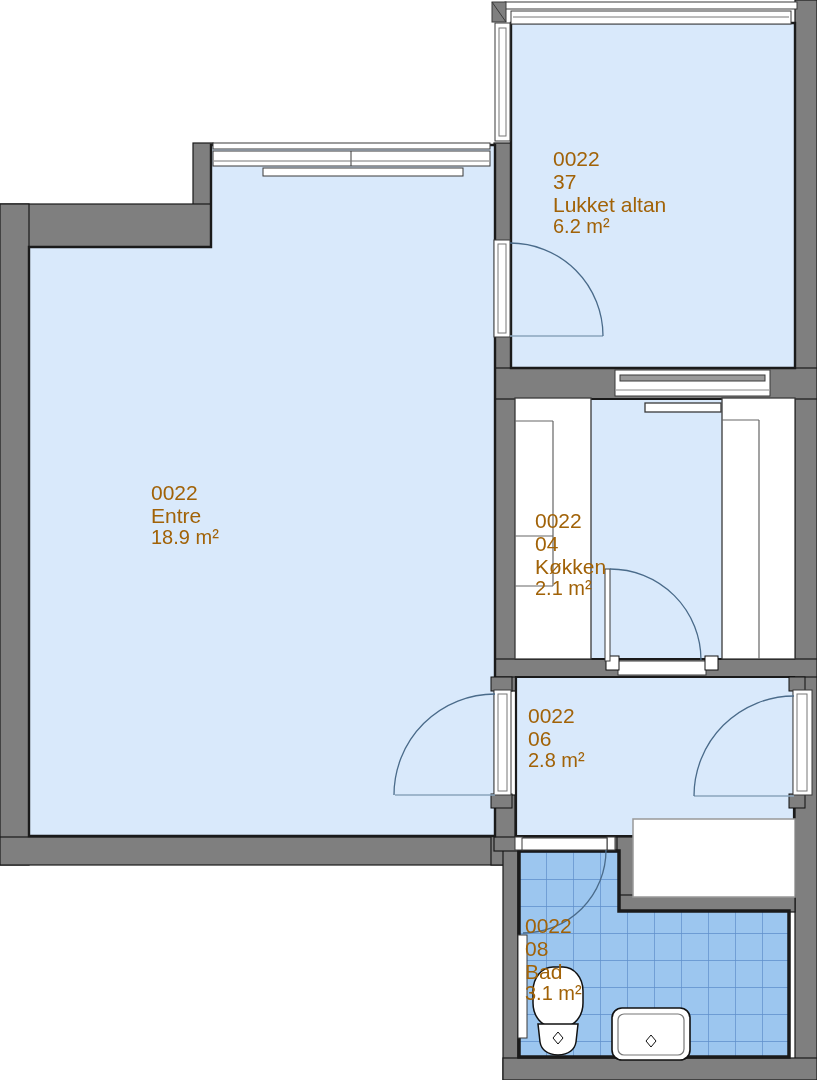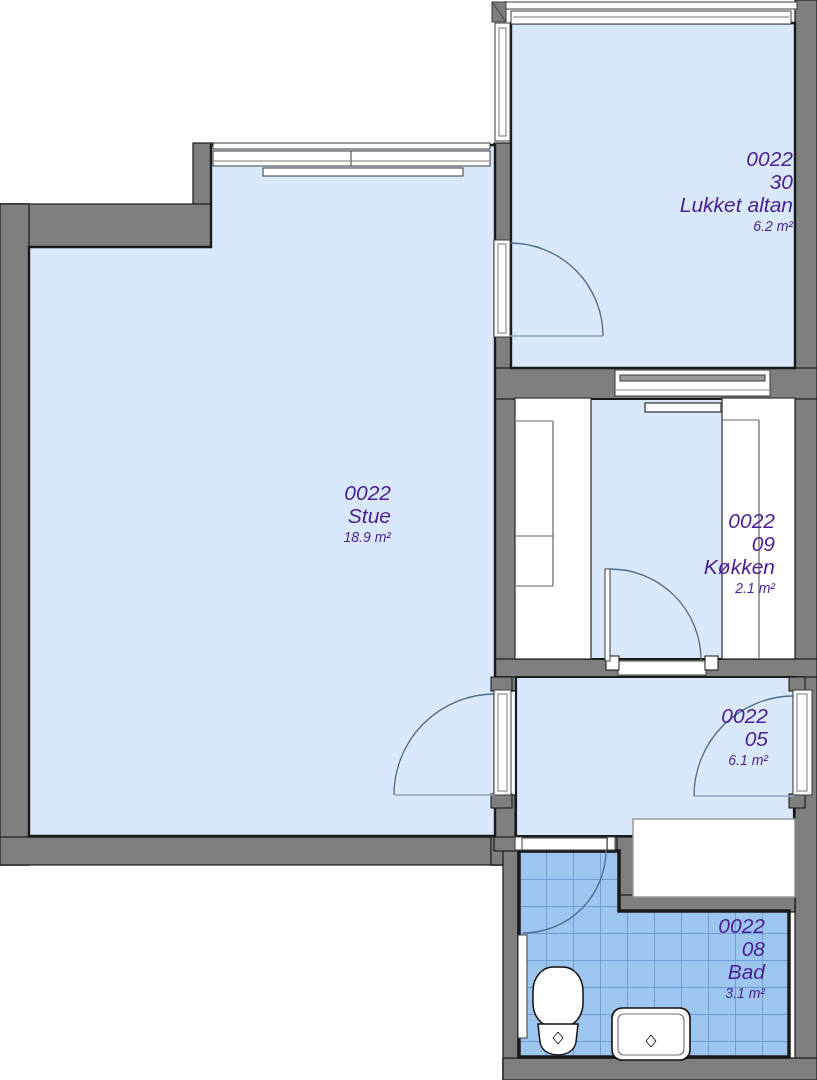--- a/index.html
+++ b/index.html
@@ -8,27 +8,26 @@
     width:817px; height:1080px;
     background:#ffffff;
     font-family:"Liberation Sans", sans-serif;
     overflow:hidden;
   }
   .plan svg { position:absolute; left:0; top:0; }
   .room-label {
     position:absolute;
     width:240px;
     transform:translateX(-50%);
-    text-align:right;
-    color:#4c1d95;
+    text-align:left;
+    color:#a16207;
     z-index:5;
-    font-style:italic;
   }
   .room-label .l1 { font-size:21px; line-height:23px; }
-  .room-label .l2 { font-size:14px; line-height:21px; }
+  .room-label .l2 { font-size:20px; line-height:21px; }
 </style>
 </head>
 <body>
 
 <div class="plan">
 
 <svg width="817" height="1080" viewBox="0 0 817 1080">
   <defs>
     <pattern id="tiles" x="519" y="852" width="27" height="27" patternUnits="userSpaceOnUse">
       <rect width="27" height="27" style="fill:var(--bath-tile,#9cc6ef)"></rect>
@@ -156,42 +155,42 @@
   </g>
   <g style="fill:#ffffff;stroke:#111;stroke-width:1.6">
     <rect x="612" y="1008" width="78" height="52" rx="10"></rect>
     <rect x="618" y="1014" width="66" height="41" rx="6" style="fill:none;stroke:#777;stroke-width:1.2"></rect>
     <path d="M 651 1035 L 656 1041 L 651 1047 L 646 1041 Z" style="stroke-width:1"></path>
   </g>
 </svg>
 
 <div class="room-label" style="left:673px; top:147px;">
   <div class="l1">0022</div>
-  <div class="l1">30</div>
+  <div class="l1">37</div>
   <div class="l1">Lukket altan</div>
   <div class="l2">6.2 m²</div>
 </div>
 
 <div class="room-label" style="left:271px; top:481px;">
   <div class="l1">0022</div>
-  <div class="l1">Stue</div>
+  <div class="l1">Entre</div>
   <div class="l2">18.9 m²</div>
 </div>
 
 <div class="room-label" style="left:655px; top:509px;">
   <div class="l1">0022</div>
-  <div class="l1">09</div>
+  <div class="l1">04</div>
   <div class="l1">Køkken</div>
   <div class="l2">2.1 m²</div>
 </div>
 
 <div class="room-label" style="left:648px; top:704px;">
   <div class="l1">0022</div>
-  <div class="l1">05</div>
-  <div class="l2">6.1 m²</div>
+  <div class="l1">06</div>
+  <div class="l2">2.8 m²</div>
 </div>
 
 <div class="room-label" style="left:645px; top:914px;">
   <div class="l1">0022</div>
   <div class="l1">08</div>
   <div class="l1">Bad</div>
   <div class="l2">3.1 m²</div>
 </div>
 
 </div>

